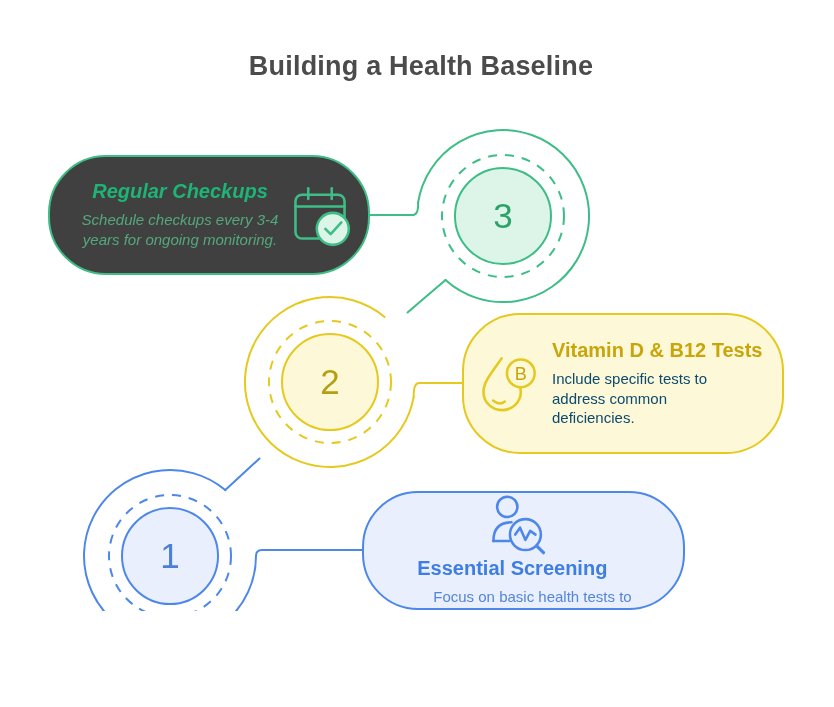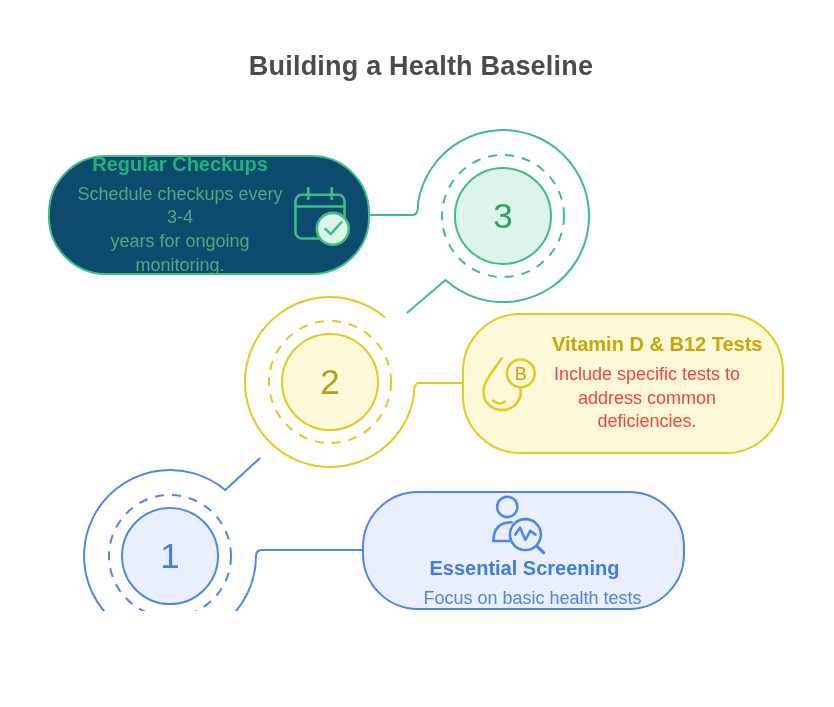--- a/index.html
+++ b/index.html
@@ -11,37 +11,37 @@
     text-align:center; font-size:27px; font-weight:700; color:#4b4b4b;
     letter-spacing:0.2px; margin:0;
   }
 
   svg.deco { position:absolute; left:0; top:0; }
 
   .card {
     position:absolute; display:flex; align-items:center;
     border:2px solid; box-sizing:border-box;
   }
-  .card .txt { display:flex; flex-direction:column;text-align:center; }
+  .card .txt { display:flex; flex-direction:column; }
   .card .card-title { font-size:20px; font-weight:700; margin:0 0 7px 0; }
-  .card .card-body { font-size:18px; line-height:1.32; white-space:pre-line; margin:0; }
+  .card .card-body { font-size:15px; line-height:1.32; white-space:pre-line; margin:0; }
 
   
   .card-3 { left:48px; top:155px; width:322px; height:120px; border-radius:58px;
-            background:#0c4a6e; border-color:#3ebd86; padding:0 16px 0 26px; }
+            background:#404040; border-color:#3ebd86; padding:0 16px 0 26px;font-style:italic; }
   .card-3 .txt { flex:1; align-items:center; text-align:center; }
   .card-3 .card-title { color:#1eb476; }
   .card-3 .card-body  { color:#53a87c; max-width:212px; }
   .card-3 .icon-box { margin-left:4px; }
 
   
   .card-2 { left:462px; top:313px; width:322px; height:141px; border-radius:58px;
             background:#fdf8d8; border-color:#e5c91f; padding:0 10px 0 12px; }
   .card-2 .card-title { color:#c8a60a; }
-  .card-2 .card-body  { color:#ef4444; max-width:190px; }
+  .card-2 .card-body  { color:#0c4a6e; max-width:190px; }
   .card-2 .icon-box { margin-right:12px; }
 
   
   .card-1 { left:362px; top:491px; width:323px; height:119px; border-radius:56px;
             background:#e9effc; border-color:#4d87e9; padding:0 10px 0 12px;flex-direction:column; }
   .card-1 .card-title { color:#3e7de2; }
   .card-1 .card-body  { color:#5485da; max-width:225px;margin-left:16px; }
   .card-1 .icon-box { margin-right:12px; }
 
   .icon-box { width:64px; height:64px; flex:0 0 auto; }

